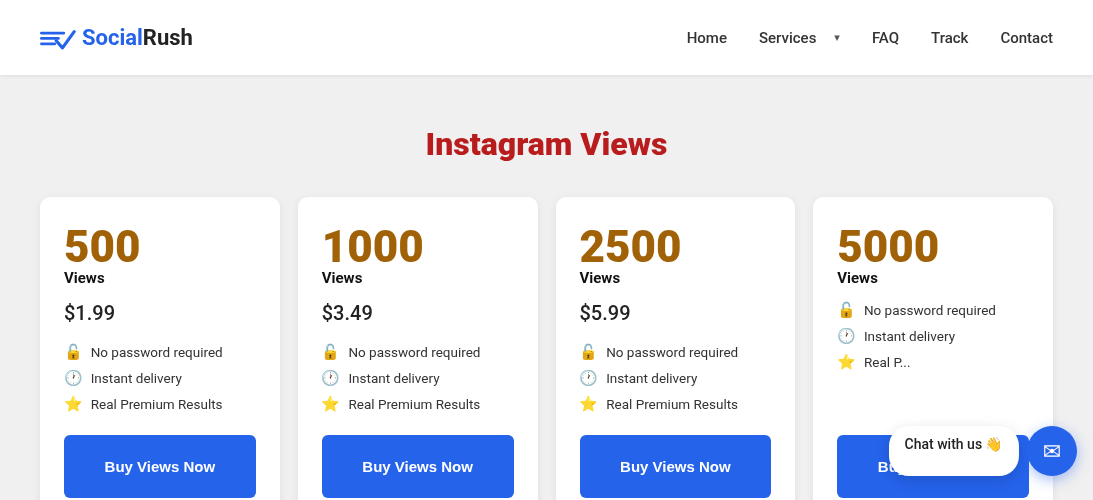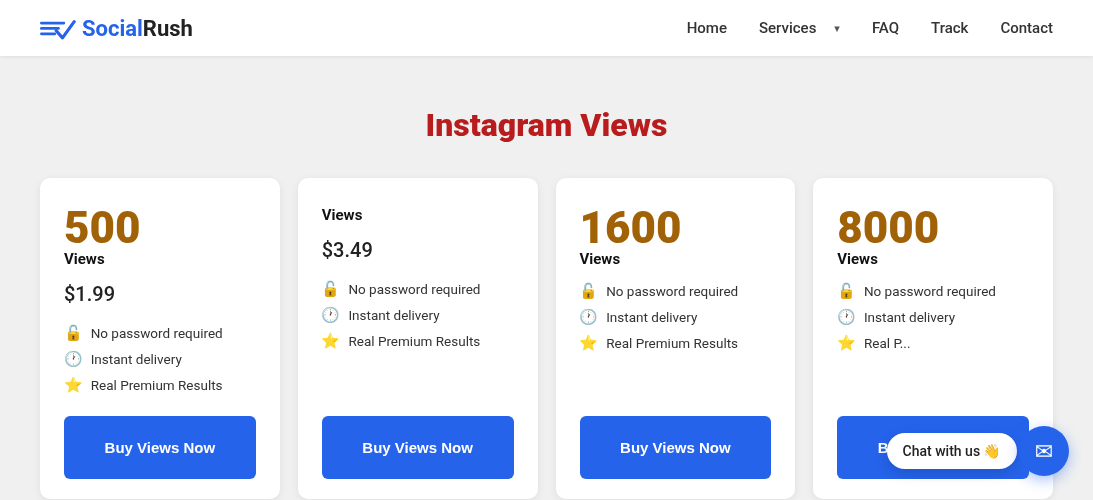--- a/index.html
+++ b/index.html
@@ -10,21 +10,21 @@
       min-height: 500px;
     }
 
     
     header {
       background: #fff;
       display: flex;
       align-items: center;
       justify-content: space-between;
       padding: 0 40px;
-      height: 56px;
+      height: 75px;
       box-shadow: 0 1px 4px rgba(0,0,0,0.08);
     }
     .logo {
       display: flex;
       align-items: center;
       gap: 6px;
       font-size: 22px;
       font-weight: 700;
       text-decoration: none;
       color: #222;
@@ -133,24 +133,23 @@
       font-weight: 600;
       cursor: pointer;
       text-align: center;
       margin-top: auto;
     }
 
     
     .chat-widget {
       position: fixed;
       bottom: 24px;
-      right: 24px;
-      display: flex;
-      align-items: center;
-      gap: 2px;
+      right: 16px;
+      display: flex;
+      gap: 8px;
       z-index: 999;
     }
     .chat-bubble {
       background: #fff;
       border-radius: 20px;
       padding: 10px 16px;
       font-size: 14px;
       font-weight: 500;
       color: #222;
       box-shadow: 0 4px 14px rgba(0,0,0,0.15);
@@ -219,20 +218,21 @@
 
       <li>
         <span class="feat-icon">⭐</span>
         <span>Real Premium Results</span>
       </li>
 
       </ul>
       <button class="btn-buy">Buy Views Now</button>
     </div>
       <div class="card">
+      <div class="card-quantity">1000</div>
       <div class="card-label">Views</div>
       <div class="card-price">$3.49</div>
       <ul class="features">
 
       <li>
         <span class="feat-icon">🔓</span>
         <span>No password required</span>
       </li>
 
       <li>
@@ -242,22 +242,23 @@
 
       <li>
         <span class="feat-icon">⭐</span>
         <span>Real Premium Results</span>
       </li>
 
       </ul>
       <button class="btn-buy">Buy Views Now</button>
     </div>
       <div class="card">
-      <div class="card-quantity">1600</div>
+      <div class="card-quantity">2500</div>
       <div class="card-label">Views</div>
+      <div class="card-price">$5.99</div>
       <ul class="features">
 
       <li>
         <span class="feat-icon">🔓</span>
         <span>No password required</span>
       </li>
 
       <li>
         <span class="feat-icon">🕐</span>
         <span>Instant delivery</span>
@@ -265,21 +266,21 @@
 
       <li>
         <span class="feat-icon">⭐</span>
         <span>Real Premium Results</span>
       </li>
 
       </ul>
       <button class="btn-buy">Buy Views Now</button>
     </div>
       <div class="card">
-      <div class="card-quantity">8000</div>
+      <div class="card-quantity">5000</div>
       <div class="card-label">Views</div>
       <ul class="features">
 
       <li>
         <span class="feat-icon">🔓</span>
         <span>No password required</span>
       </li>
 
       <li>
         <span class="feat-icon">🕐</span>

